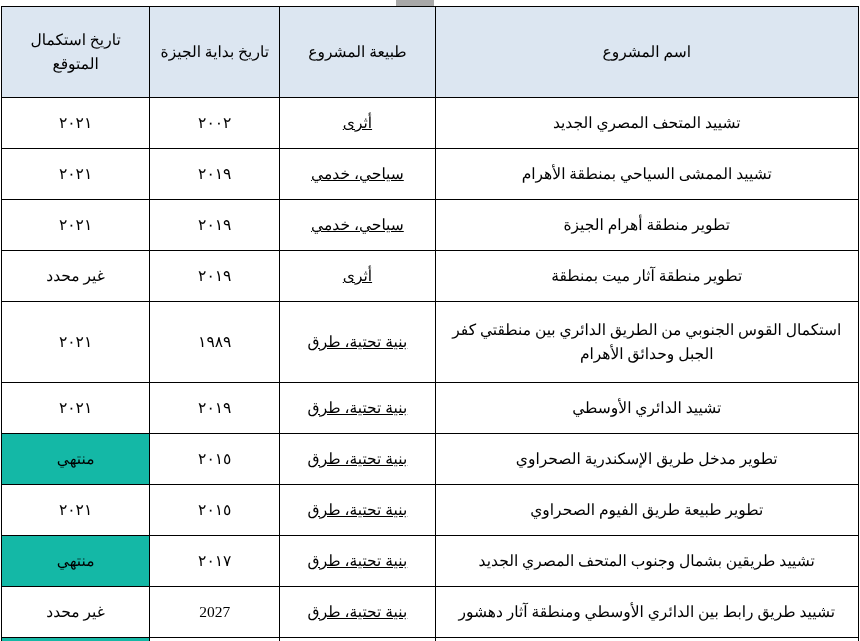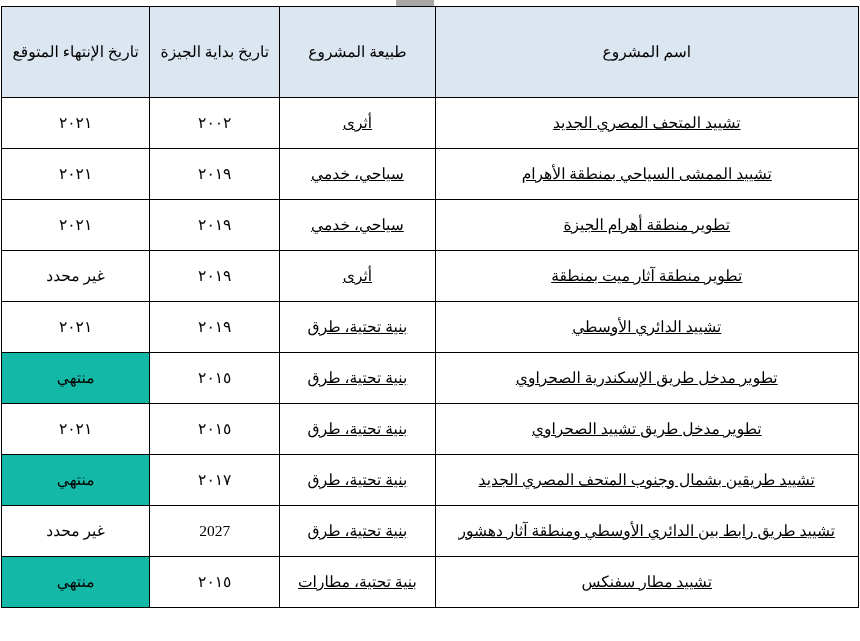--- a/index.html
+++ b/index.html
@@ -56,21 +56,21 @@
   col.c-name  { width: 423px; }
   col.c-type  { width: 155px; }
   col.c-start { width: 130px; }
   col.c-end   { width: 148px; }
 
   tbody td { height: 38px; }
   tbody tr.tall td { height: 68px; }
 
   td.shaded { background: #14b8a6; }
 
-  td.name { padding-left: 10px; padding-right: 10px; text-decoration: underline; }
+  td.name { padding-left: 10px; padding-right: 10px; }
   td.type { font-size: 15px; text-decoration: underline; }
   td.date { font-size: 15.5px; }
 </style>
 </head>
 <body>
 
 <div class="page">
   <div class="top-artifact"></div>
 
   <table class="projects">
@@ -78,21 +78,21 @@
       <col class="c-name">
       <col class="c-type">
       <col class="c-start">
       <col class="c-end">
     </colgroup>
     <thead>
       <tr>
         <th>اسم المشروع</th>
         <th>طبيعة المشروع</th>
         <th>تاريخ بداية الجيزة</th>
-        <th>تاريخ الإنتهاء المتوقع</th>
+        <th>تاريخ استكمال المتوقع</th>
       </tr>
     </thead>
     <tbody id="table-body">
         <tr>
           <td class="name">تشييد المتحف المصري الجديد</td>
           <td class="type">أثرى</td>
           <td class="date">٢٠٠٢</td>
           <td class="date">٢٠٢١</td>
         </tr>
         <tr>
@@ -106,34 +106,40 @@
           <td class="type">سياحي، خدمي</td>
           <td class="date">٢٠١٩</td>
           <td class="date">٢٠٢١</td>
         </tr>
         <tr>
           <td class="name">تطوير منطقة آثار ميت بمنطقة</td>
           <td class="type">أثرى</td>
           <td class="date">٢٠١٩</td>
           <td class="date">غير محدد</td>
         </tr>
+        <tr class="tall">
+          <td class="name">استكمال القوس الجنوبي من الطريق الدائري بين منطقتي كفر الجبل وحدائق الأهرام</td>
+          <td class="type">بنية تحتية، طرق</td>
+          <td class="date">١٩٨٩</td>
+          <td class="date">٢٠٢١</td>
+        </tr>
         <tr>
           <td class="name">تشييد الدائري الأوسطي</td>
           <td class="type">بنية تحتية، طرق</td>
           <td class="date">٢٠١٩</td>
           <td class="date">٢٠٢١</td>
         </tr>
         <tr>
           <td class="name">تطوير مدخل طريق الإسكندرية الصحراوي</td>
           <td class="type">بنية تحتية، طرق</td>
           <td class="date">٢٠١٥</td>
           <td class="date shaded">منتهي</td>
         </tr>
         <tr>
-          <td class="name">تطوير مدخل طريق تشييد الصحراوي</td>
+          <td class="name">تطوير طبيعة طريق الفيوم الصحراوي</td>
           <td class="type">بنية تحتية، طرق</td>
           <td class="date">٢٠١٥</td>
           <td class="date">٢٠٢١</td>
         </tr>
         <tr>
           <td class="name">تشييد طريقين بشمال وجنوب المتحف المصري الجديد</td>
           <td class="type">بنية تحتية، طرق</td>
           <td class="date">٢٠١٧</td>
           <td class="date shaded">منتهي</td>
         </tr>

